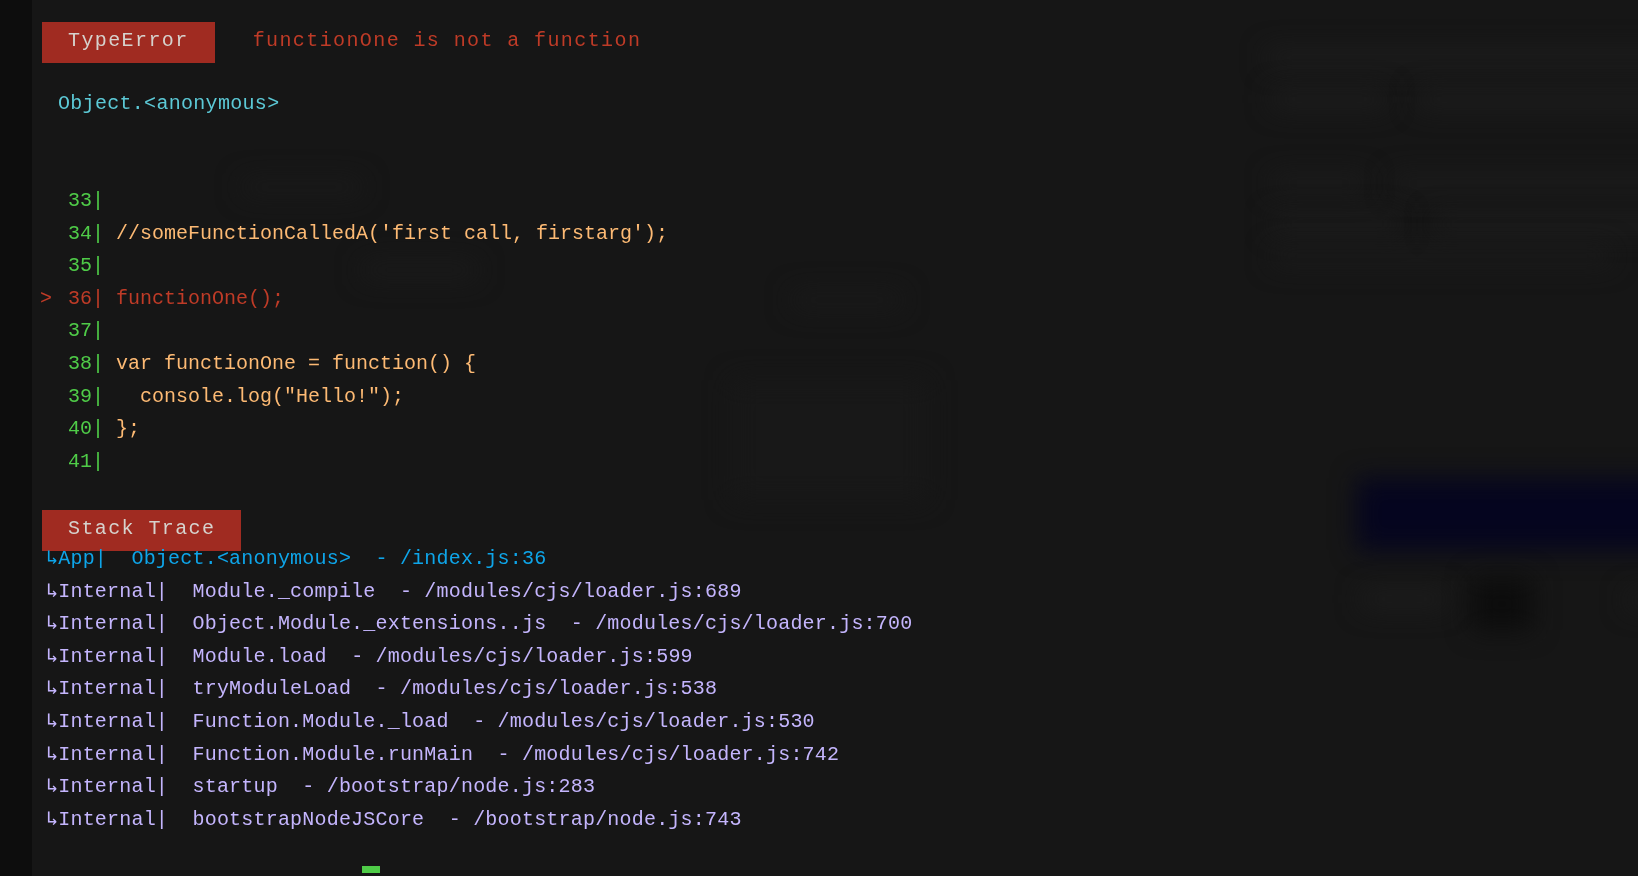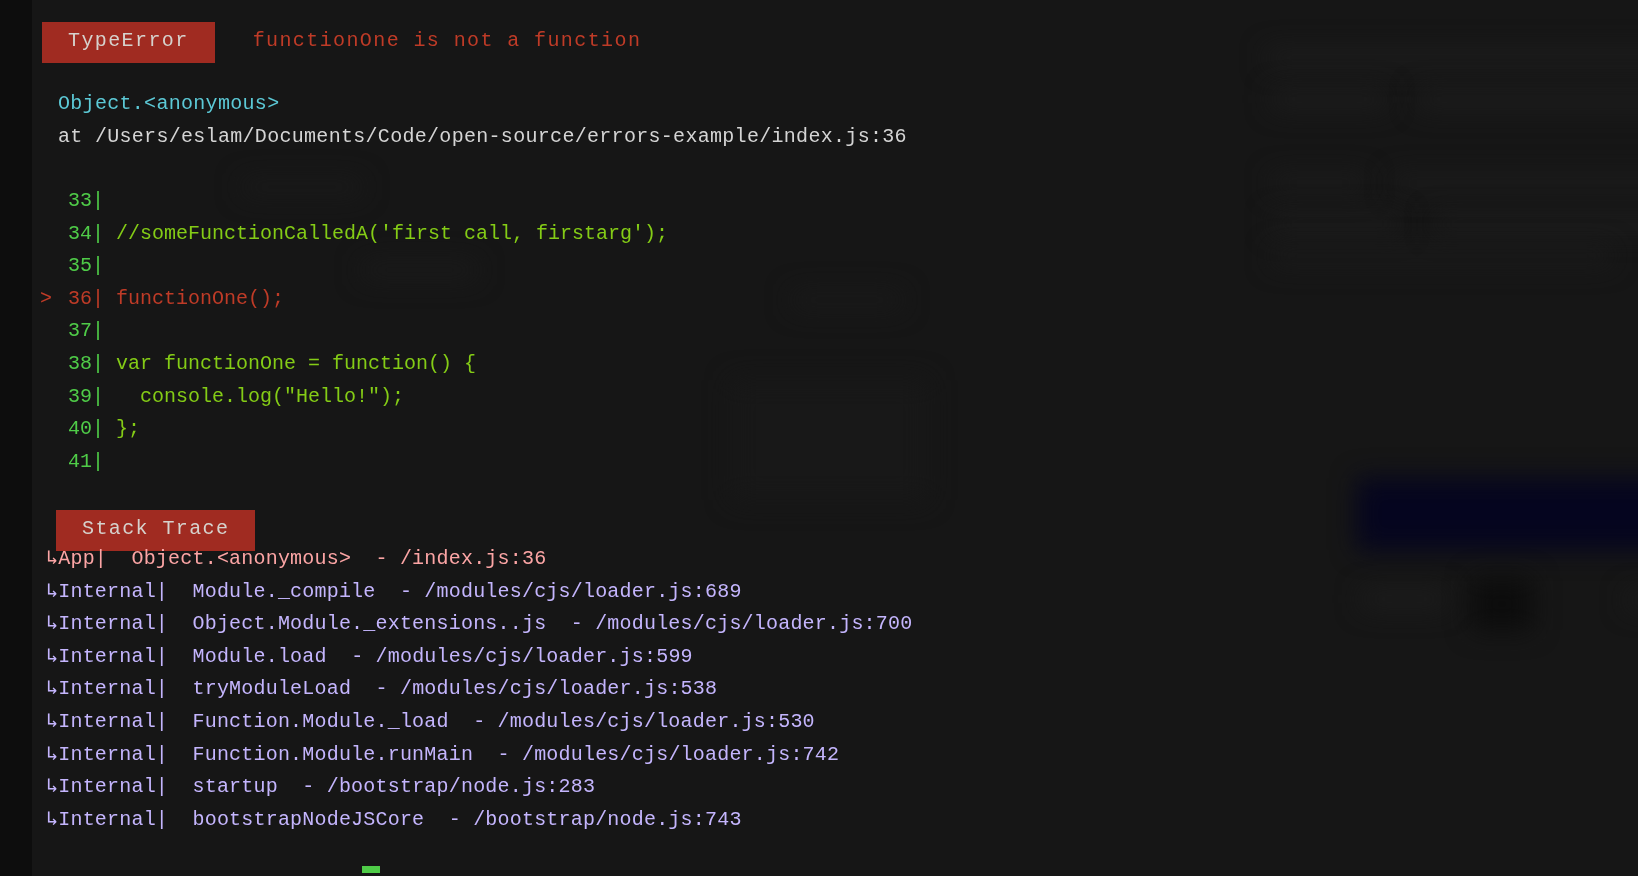--- a/index.html
+++ b/index.html
@@ -99,42 +99,42 @@
     color: #bf3b27;
   }
   .code-line .lineno {
     color: #4fcc48;
   }
   .code-line.error-line .lineno,
   .code-line.error-line .src {
     color: #bf3b27;
     text-align: center;
   }
-  .code-line .src { color: #84cc16; }
+  .code-line .src { color: #fdba74; }
 
   
   #stack-badge-wrap {
     position: absolute;
-    left: 24px;
+    left: 10px;
     top: 510px;
   }
   #stack-list {
     position: absolute;
     left: 14px;
     top: 543px;
     white-space: pre;
   }
   .stack-line {
     display: block;
     white-space: pre;
     height: 32.6px;
     color: #c4b5fd;
     letter-spacing: 0.2px;
   }
-  .stack-line.app { color: #fca5a5; }
+  .stack-line.app { color: #0ea5e9; }
   .stack-arrow { color: inherit; }
 
   
   #cursor {
     position: absolute;
     left: 330px;
     top: 866px;
     width: 18px;
     height: 7px;
     background: #4fcc48;
@@ -163,21 +163,20 @@
     <div class="bg-blob" style="left:330px;  top:262px; width:115px; height:16px; background:#1b1b1b;"></div>
     <div class="bg-blob" style="left:760px;  top:292px; width:110px; height:16px; background:#1a1a1a;"></div>
     <div class="bg-blob" style="left:700px;  top:380px; width:195px; height:120px; background:#181818;"></div>
   </div>
 
   <div id="terminal">
 
     <div id="error-header"><span class="badge" style="background:#a02b21;">TypeError</span><span id="error-message">functionOne is not a function</span></div>
 
     <div id="error-origin">Object.&lt;anonymous&gt;</div>
-    <div id="error-location">at /Users/eslam/Documents/Code/open-source/errors-example/index.js:36</div>
 
     <div id="code-block"><span class="code-line"><span class="marker"> </span><span class="lineno"> 33</span><span class="lineno">|</span><span class="src"></span></span><span class="code-line"><span class="marker"> </span><span class="lineno"> 34</span><span class="lineno">|</span><span class="src"> //someFunctionCalledA('first call, firstarg');</span></span><span class="code-line"><span class="marker"> </span><span class="lineno"> 35</span><span class="lineno">|</span><span class="src"></span></span><span class="code-line error-line"><span class="marker">&gt;</span><span class="lineno"> 36</span><span class="lineno">|</span><span class="src"> functionOne();</span></span><span class="code-line"><span class="marker"> </span><span class="lineno"> 37</span><span class="lineno">|</span><span class="src"></span></span><span class="code-line"><span class="marker"> </span><span class="lineno"> 38</span><span class="lineno">|</span><span class="src"> var functionOne = function() {</span></span><span class="code-line"><span class="marker"> </span><span class="lineno"> 39</span><span class="lineno">|</span><span class="src">   console.log("Hello!");</span></span><span class="code-line"><span class="marker"> </span><span class="lineno"> 40</span><span class="lineno">|</span><span class="src"> };</span></span><span class="code-line"><span class="marker"> </span><span class="lineno"> 41</span><span class="lineno">|</span><span class="src"></span></span></div>
 
     <div id="stack-badge-wrap"><span class="badge" style="background:#a02b21;">Stack Trace</span></div>
     <div id="stack-list"><span class="stack-line app"><span class="stack-arrow">↳</span><span>App|</span>  <span>Object.&lt;anonymous&gt;</span>  <span>-</span> <span>/index.js:36</span></span><span class="stack-line"><span class="stack-arrow">↳</span><span>Internal|</span>  <span>Module._compile</span>  <span>-</span> <span>/modules/cjs/loader.js:689</span></span><span class="stack-line"><span class="stack-arrow">↳</span><span>Internal|</span>  <span>Object.Module._extensions..js</span>  <span>-</span> <span>/modules/cjs/loader.js:700</span></span><span class="stack-line"><span class="stack-arrow">↳</span><span>Internal|</span>  <span>Module.load</span>  <span>-</span> <span>/modules/cjs/loader.js:599</span></span><span class="stack-line"><span class="stack-arrow">↳</span><span>Internal|</span>  <span>tryModuleLoad</span>  <span>-</span> <span>/modules/cjs/loader.js:538</span></span><span class="stack-line"><span class="stack-arrow">↳</span><span>Internal|</span>  <span>Function.Module._load</span>  <span>-</span> <span>/modules/cjs/loader.js:530</span></span><span class="stack-line"><span class="stack-arrow">↳</span><span>Internal|</span>  <span>Function.Module.runMain</span>  <span>-</span> <span>/modules/cjs/loader.js:742</span></span><span class="stack-line"><span class="stack-arrow">↳</span><span>Internal|</span>  <span>startup</span>  <span>-</span> <span>/bootstrap/node.js:283</span></span><span class="stack-line"><span class="stack-arrow">↳</span><span>Internal|</span>  <span>bootstrapNodeJSCore</span>  <span>-</span> <span>/bootstrap/node.js:743</span></span></div>
 
   </div>
 
   <div id="cursor"></div>
 </div>

